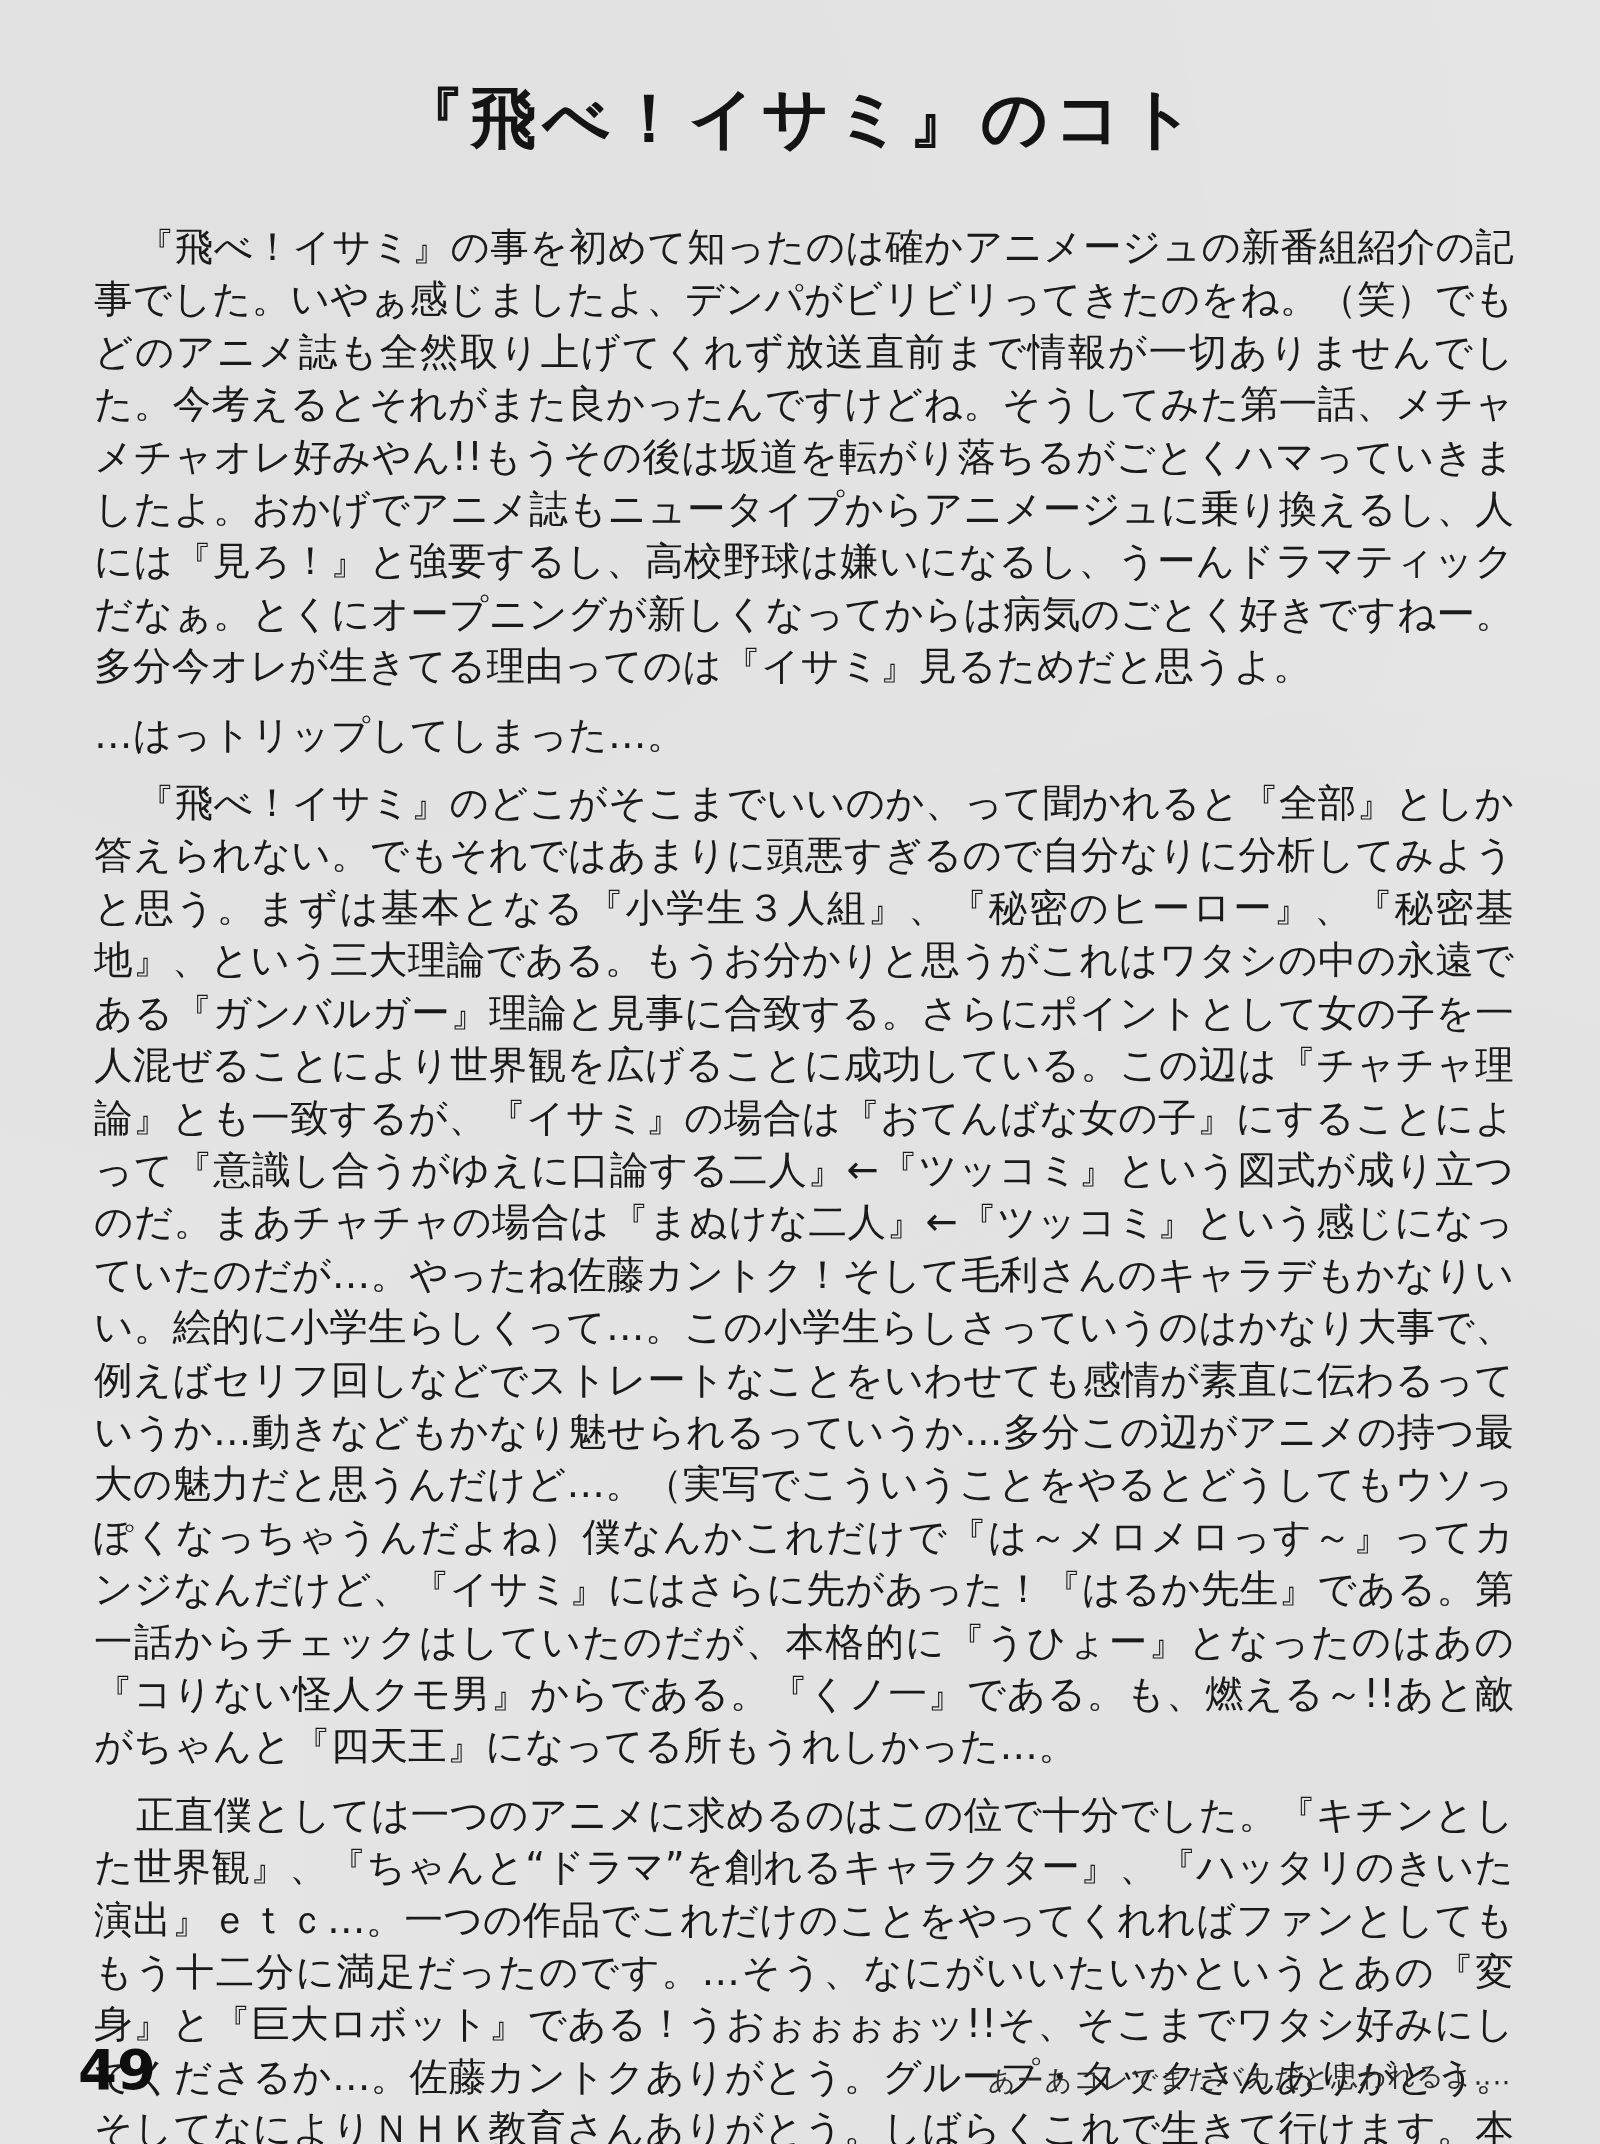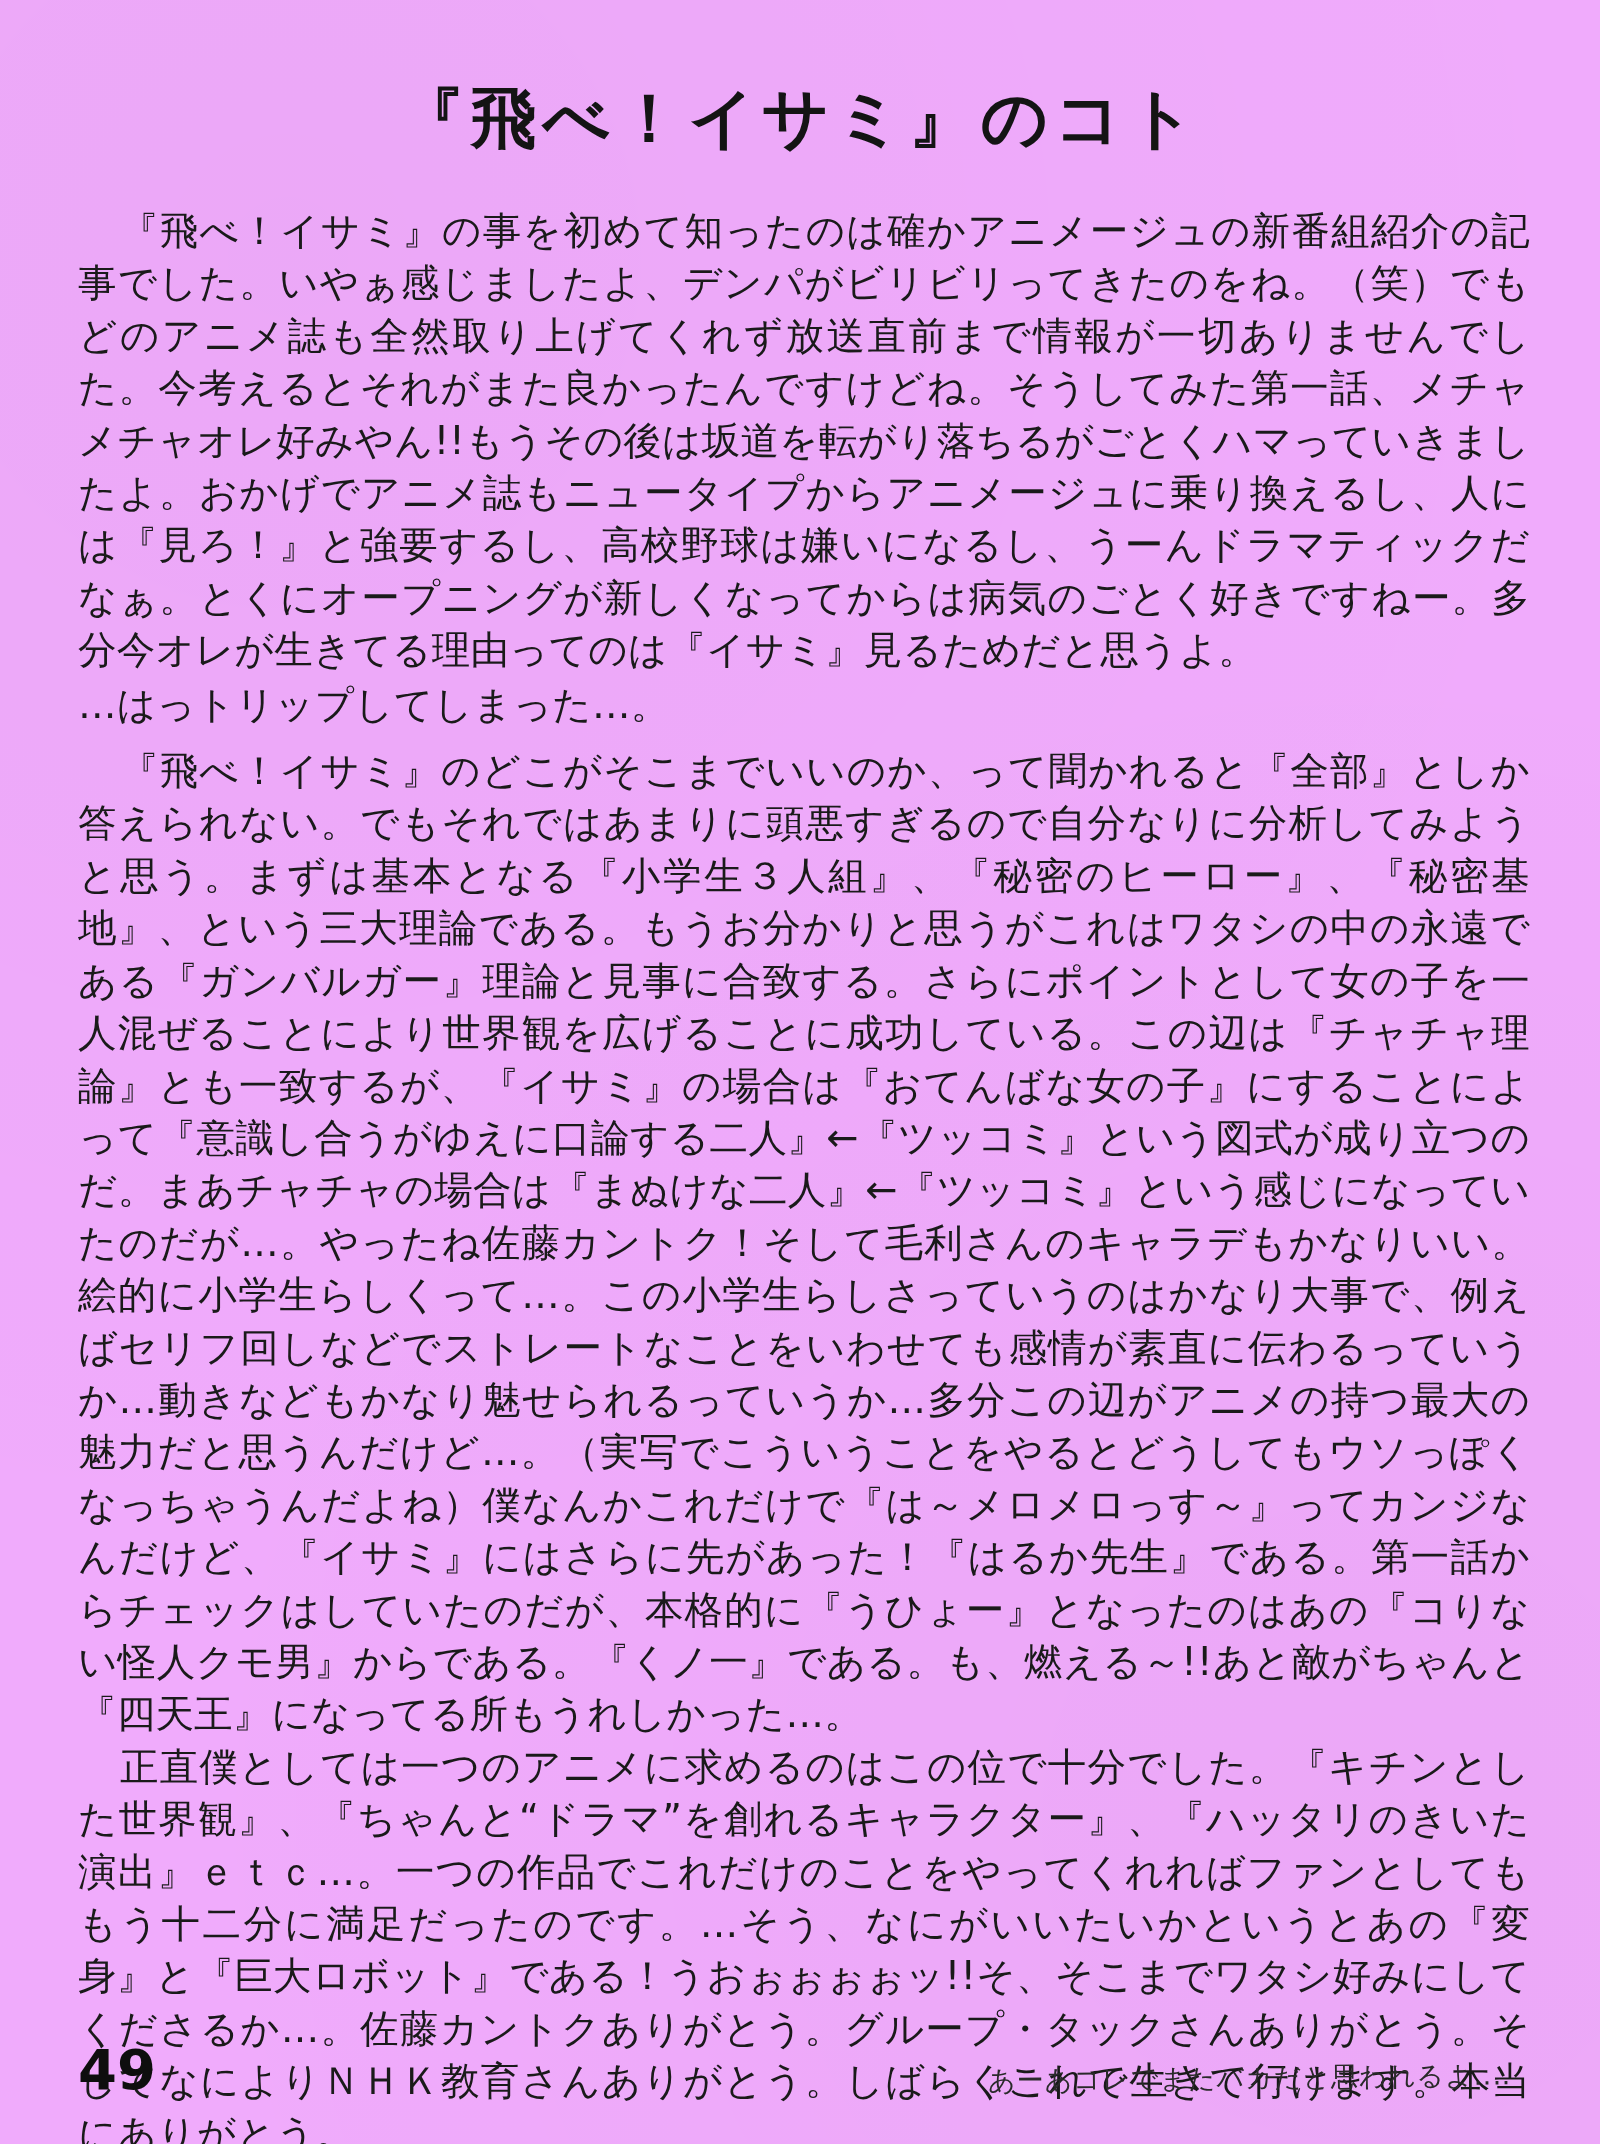--- a/index.html
+++ b/index.html
@@ -4,21 +4,21 @@
 <style>
   html, body {
     margin: 0;
     padding: 0;
     background: #ffffff;
   }
   .page {
     position: relative;
     width: 1600px;
     height: 2144px;
-    background: #f0abfc;
+    background: #e5e5e5;
     overflow: hidden;
     font-family: "DejaVu Sans", sans-serif;
     text-decoration: underline;
   }
   
   .page::before {
     content: "";
     position: absolute;
     inset: 0;
     background:
@@ -45,21 +45,21 @@
     left: 78px;
     width: 1452px;
     color: #1a1a1a;
     font-size: 38.5px;
     line-height: 52.4px;
     letter-spacing: 0.2px;
     text-align: justify;
     text-justify: inter-character;
   }
   .para {
-    margin: 0;
+    margin: 16px;
     text-indent: 42px;
   }
   .para.gap {
     margin-top: 14px;
   }
   .para.right {
     text-indent: 0;
     margin-top: 2px;
   }
   .page-number {

